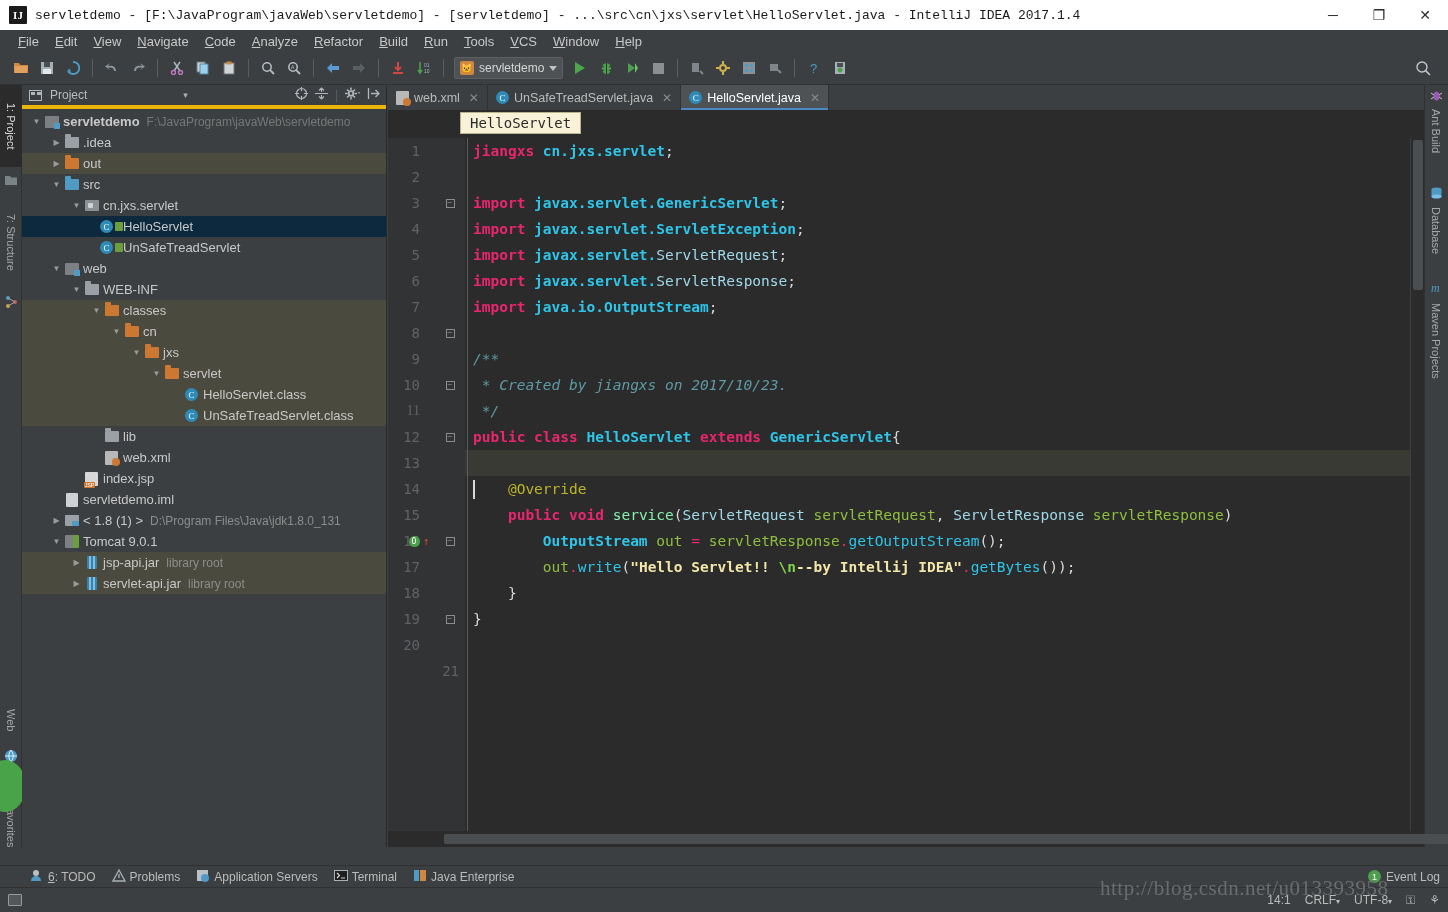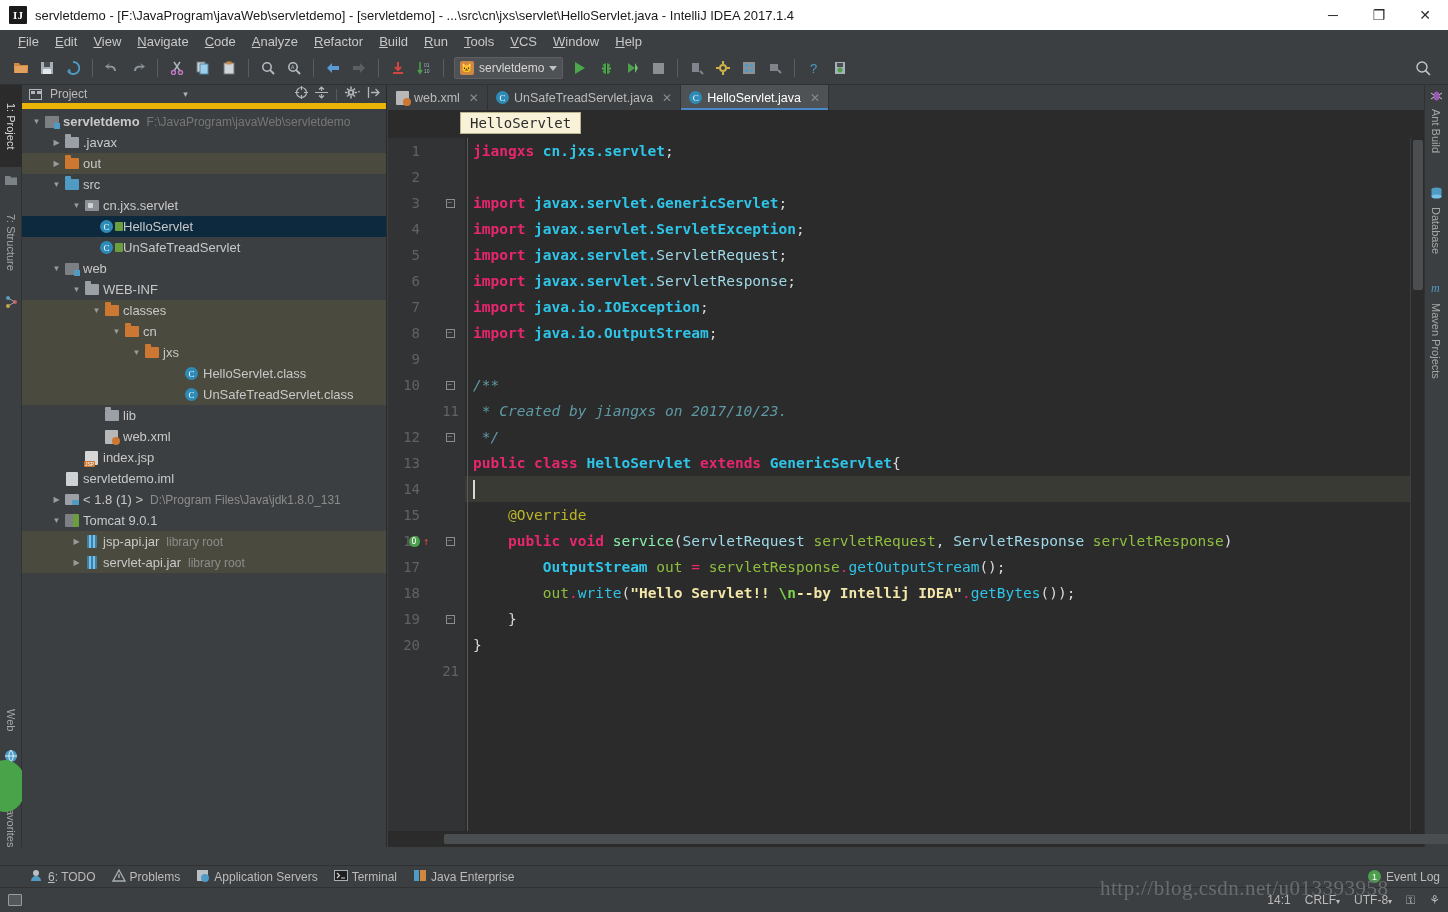--- a/index.html
+++ b/index.html
@@ -16,21 +16,21 @@
     position:absolute; left:0; top:0; width:1448px; height:30px;
     background:#ffffff; color:#1a1a1a; display:flex; align-items:center;
     font-size:13px;
   }
   .tb-logo{
     width:18px; height:18px; margin-left:9px; margin-right:8px;
     background:#1b1b1b; color:#fff; font-size:11px; font-weight:bold;
     display:flex; align-items:center; justify-content:center;
     font-family:"Liberation Serif", serif; border-radius:1px;
   }
-  .tb-title{ white-space:nowrap; overflow:hidden; }
+  .tb-title{ white-space:nowrap; overflow:hidden;font-family:Liberation Mono, monospace; }
   .tb-ctrls{ margin-left:auto; display:flex; height:30px; }
   .tb-btn{ width:46px; height:30px; display:flex; align-items:center; justify-content:center;
            font-size:14px; color:#2b2b2b; }
 
   
   .menubar{
     position:absolute; left:0; top:30px; width:1448px; height:22px;
     background:#3c3f41; display:flex; align-items:center; padding-left:10px;
     font-size:13px; color:#c8c8c8;
   }
@@ -87,21 +87,21 @@
   }
 
   
   .project-panel{
     position:absolute; left:22px; top:85px; width:365px; height:762px;
     background:#3c3f41; display:flex; flex-direction:column;
     border-right:1px solid #2b2b2b;
   }
   .pp-header{
     height:24px; display:flex; align-items:center; gap:6px; padding:0 6px;
-    background:#3c3f41; border-bottom:6px solid #eab308; font-size:12px; color:#bbbbbb;
+    background:#3c3f41; border-bottom:4px solid #eab308; font-size:12px; color:#bbbbbb;
   }
   .pp-header .hicon{ width:16px;height:14px;display:flex;align-items:center;justify-content:center; }
   .pp-tools{ margin-left:auto; display:flex; align-items:center; gap:7px; color:#a6a6a6; font-size:12px; }
 
   .tree{ flex:1; overflow:hidden; background:#3c3f41; padding-top:2px; position:relative; }
   .trow{
     height:21px; display:flex; align-items:center; white-space:nowrap;
     font-size:13px; color:#c8c8c8; padding-right:4px;
   }
   .trow.tan{ background:#4b4a3e; }
@@ -562,21 +562,21 @@
           </span>
           <span class="tlabel bold">servletdemo</span>
           <span class="tsub">F:\JavaProgram\javaWeb\servletdemo</span>
         </div>
         <div class="trow">
           <span style="width:28px;min-width:28px"></span>
           <span class="arrow closed"></span>
           <span class="ficon">
             <span class="fold grey"></span>
           </span>
-          <span class="tlabel">.javax</span>
+          <span class="tlabel">.idea</span>
         </div>
         <div class="trow tan">
           <span style="width:28px;min-width:28px"></span>
           <span class="arrow closed"></span>
           <span class="ficon">
             <span class="fold orange"></span>
           </span>
           <span class="tlabel">out</span>
         </div>
         <div class="trow">
@@ -649,20 +649,28 @@
           </span>
           <span class="tlabel">cn</span>
         </div>
         <div class="trow tan">
           <span style="width:108px;min-width:108px"></span>
           <span class="arrow open"></span>
           <span class="ficon">
             <span class="fold orange"></span>
           </span>
           <span class="tlabel">jxs</span>
+        </div>
+        <div class="trow tan">
+          <span style="width:128px;min-width:128px"></span>
+          <span class="arrow open"></span>
+          <span class="ficon">
+            <span class="fold orange"></span>
+          </span>
+          <span class="tlabel">servlet</span>
         </div>
         <div class="trow tan">
           <span style="width:148px;min-width:148px"></span>
           <span class="arrow"></span>
           <span class="ficon">
             <span class="cls-ico">C</span>
           </span>
           <span class="tlabel">HelloServlet.class</span>
         </div>
         <div class="trow tan">
@@ -800,21 +808,21 @@
           </div>
           <div class="gline" style="justify-content: flex-start; padding-left: 6px;">
             <span class="num" style="width: 26px;">9</span>
           </div>
           <div class="gline" style="justify-content: flex-start; padding-left: 6px;">
             <span class="gmark" style="left:54px;">
               <span class="fold-box">−</span>
             </span>
             <span class="num" style="width: 26px;">10</span>
           </div>
-          <div class="gline" style="justify-content: flex-end; padding-left: 6px;">
+          <div class="gline" style="justify-content: flex-start; padding-left: 6px; font-family: Liberation Serif, serif;">
             <span class="num" style="width: 26px;">11</span>
           </div>
           <div class="gline" style="justify-content: flex-start; padding-left: 6px;">
             <span class="gmark" style="left:54px;">
               <span class="fold-box">−</span>
             </span>
             <span class="num" style="width: 26px;">12</span>
           </div>
           <div class="gline" style="justify-content: flex-start; padding-left: 6px;">
             <span class="num" style="width: 26px;">13</span>
@@ -855,21 +863,20 @@
           </div>
         </div>
       <div class="codecol" id="codecol">
         <div class="vline"></div>
       <div class="cline"><span class="kw">jiangxs </span><span class="cls">cn.jxs.servlet</span><span class="punc">;</span></div>
           <div class="cline">&nbsp;</div>
           <div class="cline"><span class="kw">import </span><span class="cls">javax.servlet.GenericServlet</span><span class="punc">;</span></div>
           <div class="cline"><span class="kw">import </span><span class="cls">javax.servlet.ServletException</span><span class="punc">;</span></div>
           <div class="cline"><span class="kw">import </span><span class="cls">javax.servlet.</span><span class="cls-n">ServletRequest</span><span class="punc">;</span></div>
           <div class="cline"><span class="kw">import </span><span class="cls">javax.servlet.</span><span class="cls-n">ServletResponse</span><span class="punc">;</span></div>
-          <div class="cline"><span class="kw">import </span><span class="cls">java.io.IOException</span><span class="punc">;</span></div>
           <div class="cline"><span class="kw">import </span><span class="cls">java.io.OutputStream</span><span class="punc">;</span></div>
           <div class="cline">&nbsp;</div>
           <div class="cline"><span class="com">/**</span></div>
           <div class="cline"><span class="com"> * Created by jiangxs on 2017/10/23.</span></div>
           <div class="cline"><span class="com"> */</span></div>
           <div class="cline"><span class="kw">public class </span><span class="cls">HelloServlet</span><span class="kw"> extends </span><span class="cls">GenericServlet</span><span class="punc">{</span></div>
           <div class="cline caretline">&nbsp;</div>
           <div class="caret" style="left: 8px; top: 342px;"></div>
           <div class="cline"><span class="anno">    @Override</span></div>
           <div class="cline"><span class="plain">    </span><span class="kw">public void </span><span class="plain">service</span><span class="punc">(</span><span class="cls-n">ServletRequest</span><span class="plain"> </span><span class="var">servletRequest</span><span class="punc">, </span><span class="cls-n">ServletResponse</span><span class="plain"> </span><span class="var">servletResponse</span><span class="punc">)</span></div>

